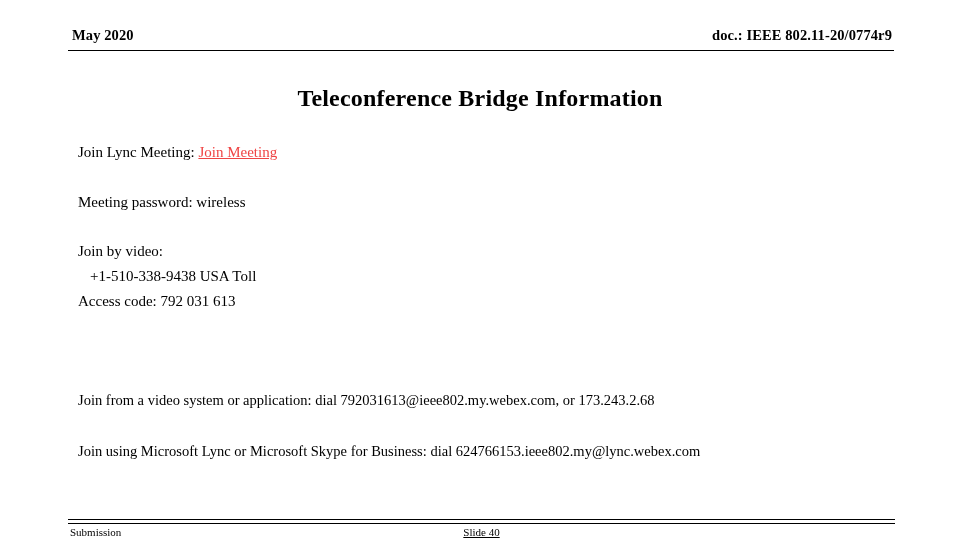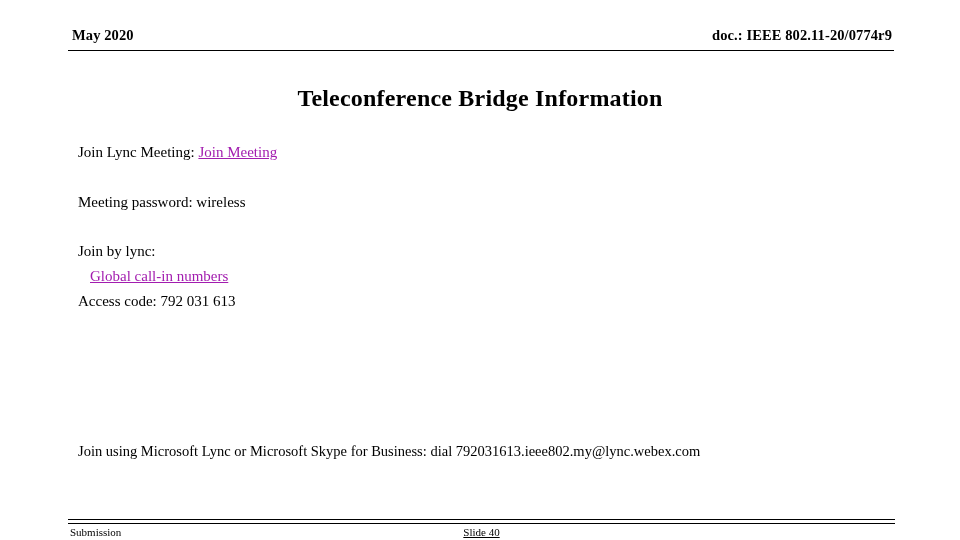--- a/index.html
+++ b/index.html
@@ -78,21 +78,21 @@
   }
   .line {
     font-size: 15px;
     line-height: 25px;
     white-space: nowrap;
   }
   .gap-lg { height: 25px; }
   .gap-md { height: 24px; }
   .indent-1 { padding-left: 12px; }
   .weblink {
-    color: #a21caf;
+    color: #ef4444;
     text-decoration: underline;
   }
   .row-video {
     position: absolute;
     left: 78px;
     top: 392px;
     font-size: 14.5px;
     white-space: nowrap;
   }
   .row-lync {
@@ -162,27 +162,28 @@
   <div class="body-area">
 
     <div class="line"><span>Join Lync Meeting:</span> <span class="weblink">Join Meeting</span></div>
 
     <div class="gap-lg"></div>
 
     <div class="line">Meeting password:  wireless</div>
 
     <div class="gap-md"></div>
 
-    <div class="line">Join by lync:</div>
-    <div class="line indent-1"><span class="weblink">Global call-in numbers</span></div>
+    <div class="line">Join by video:</div>
+    <div class="line indent-1">+1-510-338-9438 USA Toll</div>
     <div class="line">Access code:  792 031 613</div>
 
   </div>
 
-  <div class="row-lync">Join using Microsoft Lync or Microsoft Skype for Business: dial 792031613.ieee802.my@lync.webex.com</div>
+  <div class="row-video">Join from a video system or application: dial 792031613@ieee802.my.webex.com, or 173.243.2.68</div>
+  <div class="row-lync">Join using Microsoft Lync or Microsoft Skype for Business: dial 624766153.ieee802.my@lync.webex.com</div>
 
   <div class="footer">
     <div class="footer-rule-top"></div>
     <div class="footer-rule-bottom"></div>
     <div class="footer-left">Submission</div>
     <div class="footer-center">Slide 40</div>
   </div>
 
 </div>
 

